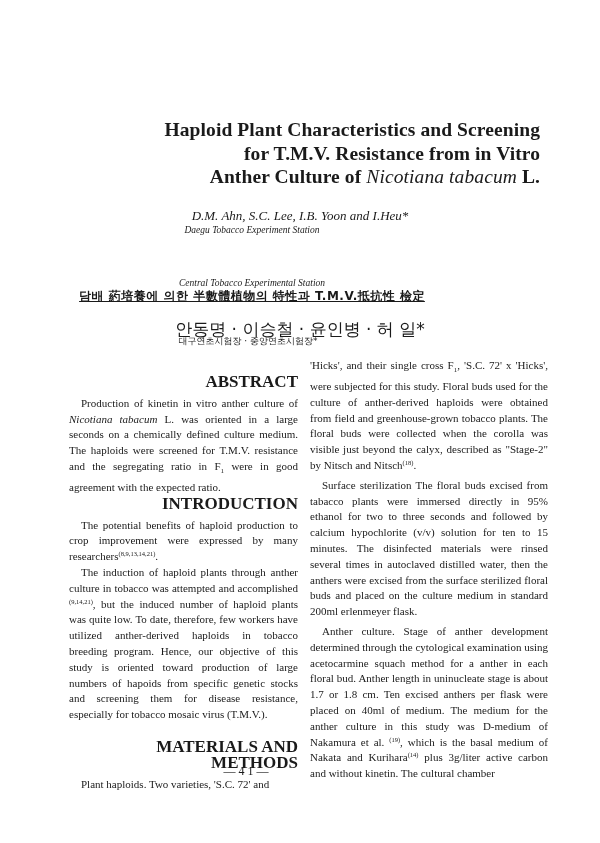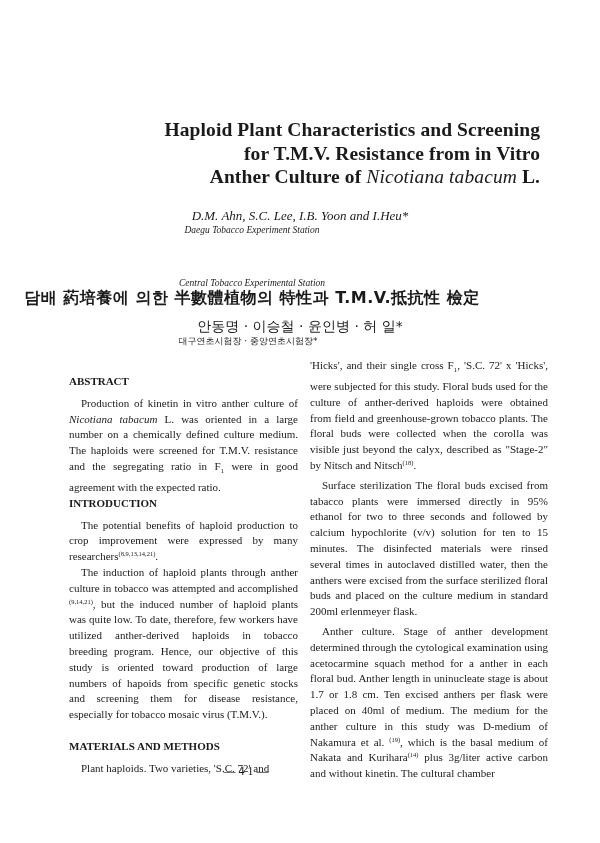--- a/index.html
+++ b/index.html
@@ -3,27 +3,27 @@
 <meta charset="utf-8">
 <style>
   html, body { margin: 0; padding: 0; background: #ffffff; }
   body { width: 600px; height: 843px; position: relative; overflow: hidden; color: #1a1a1a; font-family: "Liberation Serif", "DejaVu Serif", serif; }
   .title { position: absolute; left: 60px; width: 480px; top: 118px; text-align: right; font-weight: bold; font-size: 19.5px; line-height: 23.5px; letter-spacing: 0.1px; }
   .title i { font-weight: normal; }
   .authors { position: absolute; left: 0; width: 600px; top: 208px; text-align: center; font-style: italic; font-size: 13px; }
   .affil { position: absolute; left: 0; width: 504px; text-align: center; font-style: italic; font-size: 9.5px; }
   .affil1 { top: 225px; }
   .affil2 { top: 240px; margin-top: 38px; }
-  .ko-title { position: absolute; left: 0; width: 504px; top: 288px; text-align: center; font-family: "DejaVu Sans", sans-serif; font-size: 16px; font-weight: bold; letter-spacing: 0.5px; }
-  .ko-authors { position: absolute; left: 0; width: 600px; top: 318px; text-align: center; font-family: "DejaVu Sans", sans-serif; font-size: 14px; }
+  .ko-title { position: absolute; left: 0; width: 504px; top: 288px; text-align: center; font-family: "DejaVu Sans", sans-serif; font-size: 12px; font-weight: bold; letter-spacing: 0.5px; text-decoration: underline; }
+  .ko-authors { position: absolute; left: 0; width: 600px; top: 318px; text-align: center; font-family: "DejaVu Sans", sans-serif; font-size: 17px; }
   .ko-affil { position: absolute; left: 0; width: 496px; top: 335px; text-align: center; font-family: "DejaVu Sans", sans-serif; font-size: 9px; }
   .col { position: absolute; font-size: 11px; line-height: 15.8px; text-align: justify; }
   .col-left { left: 69px; width: 229px; }
   .col-right { left: 310px; width: 238px; }
-  .heading { text-align: left; font-weight: bold; font-size: 11px; font-family: "Liberation Serif", serif; }
+  .heading { text-align: right; font-weight: bold; font-size: 17px; font-family: "Liberation Serif", serif; }
   .para { text-indent: 12px; margin: 0; }
   .para b { font-weight: normal; }
   sup { font-size: 6.5px; vertical-align: 4px; line-height: 0; }
   .pagenum { position: absolute; left: 0; width: 492px; top: 764px; text-align: center; font-size: 12px; }
 </style>
 </head>
 <body>
 
 <div class="title">
   <div>Haploid Plant Characteristics and Screening</div>
@@ -34,21 +34,21 @@
 <div class="authors">D.M. Ahn, S.C. Lee, I.B. Yoon and I.Heu*</div>
 <div class="affil affil1">Daegu Tobacco Experiment Station</div>
 <div class="affil affil2">Central Tobacco Experimental Station</div>
 
 <div class="ko-title">담배 葯培養에 의한 半數體植物의 特性과 T.M.V.抵抗性 檢定</div>
 <div class="ko-authors">안동명 · 이승철 · 윤인병 · 허  일*</div>
 <div class="ko-affil">대구연초시험장 · 중앙연초시험장*</div>
 
 <div class="col col-left" style="top:374px;">
   <div class="heading">ABSTRACT</div>
-  <p class="para" style="margin-top:6px;"><span>Production of kinetin in vitro anther culture of </span><i>Nicotiana tabacum</i><span> L. was oriented in a large number on a chemically defined culture medium. The haploids were screened for T.M.V. resistance and the segregating ratio in F</span><sub style="font-size:7px;">1</sub><span> were in good agreement with the expected ratio.</span></p>
+  <p class="para" style="margin-top:6px;"><span>Production of kinetin in vitro anther culture of </span><i>Nicotiana tabacum</i><span> L. was oriented in a large seconds on a chemically defined culture medium. The haploids were screened for T.M.V. resistance and the segregating ratio in F</span><sub style="font-size:7px;">1</sub><span> were in good agreement with the expected ratio.</span></p>
 
   <div class="heading" style="margin-top:0;">INTRODUCTION</div>
   <p class="para" style="margin-top:6px;"><span>The potential benefits of haploid production to crop improvement were expressed by many researchers</span><sup>(8,9,13,14,21)</sup><span>.</span></p>
   <p class="para"><span>The induction of haploid plants through anther culture in tobacco was attempted and accomplished </span><sup>(9,14,21)</sup><span>, but the induced number of haploid plants was quite low. To date, therefore, few workers have utilized anther-derived haploids in tobacco breeding program. Hence, our objective of this study is oriented toward production of large numbers of hapoids from specific genetic stocks and screening them for disease resistance, especially for tobacco mosaic virus (T.M.V.).</span></p>
 
   <div class="heading" style="margin-top:16px;">MATERIALS AND METHODS</div>
   <p class="para" style="margin-top:6px;"><b>Plant haploids.</b><span> Two varieties, 'S.C. 72' and</span></p>
 </div>
 
 <div class="col col-right" style="top:358px;">

